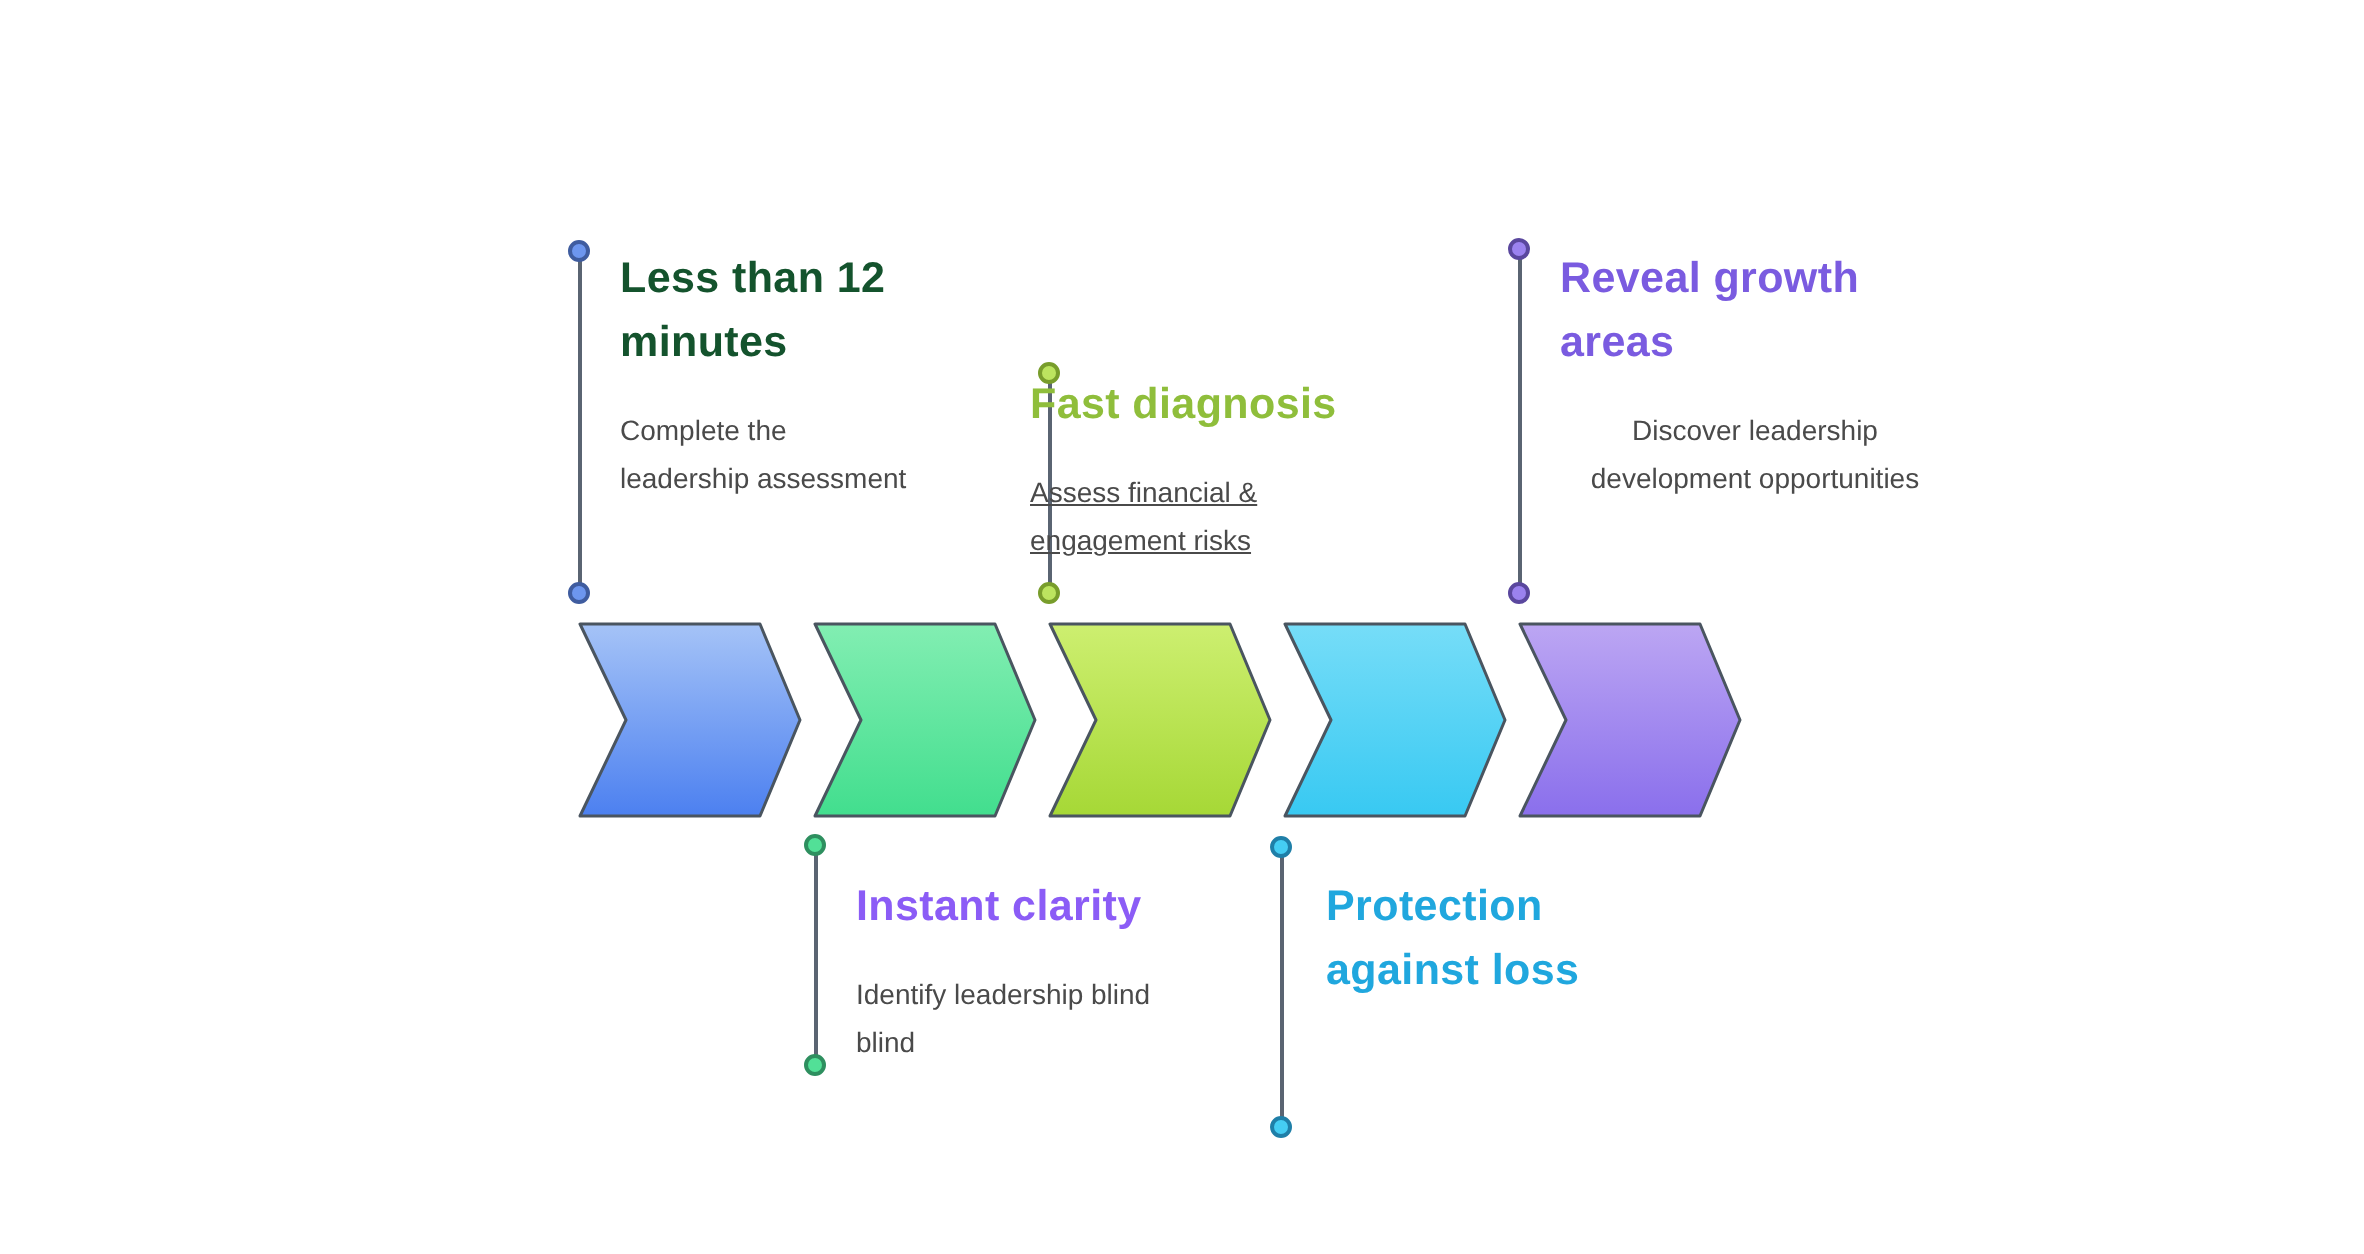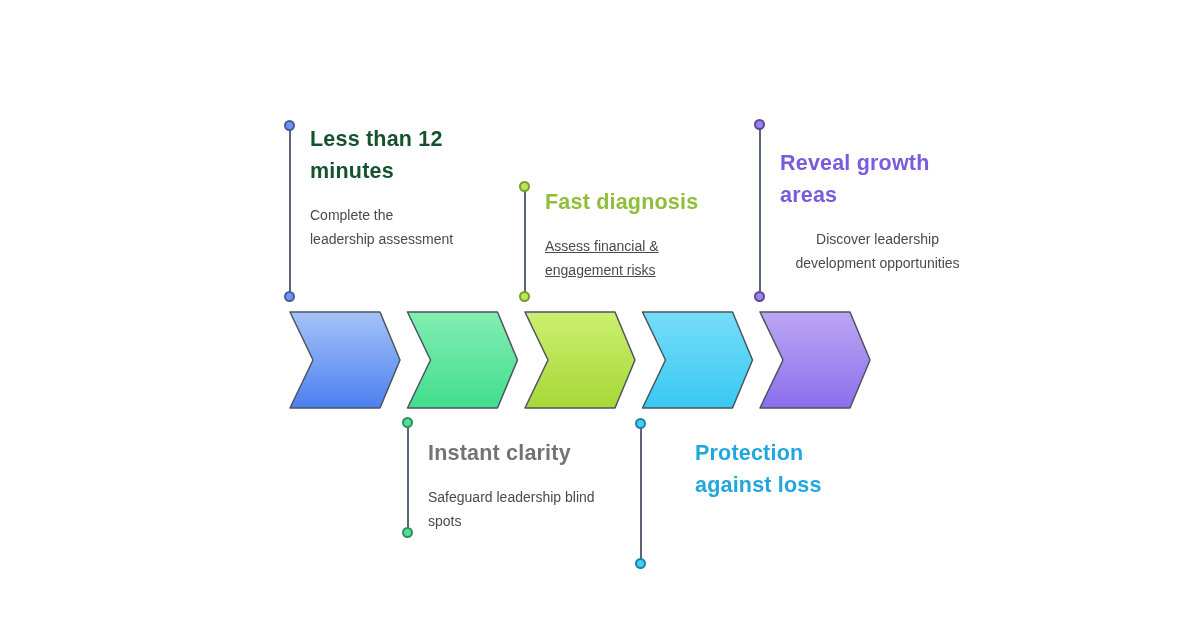--- a/index.html
+++ b/index.html
@@ -75,46 +75,46 @@
     <h3 class="step-title" style="width: 175px; color: #14532d;">Less than 12 minutes</h3>
     <p class="step-desc" style="width:150px;">Complete the leadership assessment</p>
   </div>
 
   <div class="connector" style="left:402px;top:417px;height:121px;">
     <span class="cline"></span>
     <span class="dot top" style="background-color: rgb(82, 224, 151); border-color: rgb(46, 143, 95);"></span>
     <span class="dot bottom" style="background-color: rgb(82, 224, 151); border-color: rgb(46, 143, 95);"></span>
   </div>
   <div class="callout-text" style="left:428px;top:437px;">
-    <h3 class="step-title" style="width: 210px; color: #737373;">Instant clarity</h3>
-    <p class="step-desc" style="width:175px;">Safeguard leadership blind spots</p>
+    <h3 class="step-title" style="width: 210px; color: #8b5cf6;">Instant clarity</h3>
+    <p class="step-desc" style="width:175px;">Identify leadership blind blind</p>
   </div>
 
   <div class="connector" style="left:519px;top:181px;height:121px;">
     <span class="cline"></span>
     <span class="dot top" style="background-color: rgb(188, 228, 95); border-color: rgb(120, 157, 43);"></span>
     <span class="dot bottom" style="background-color: rgb(188, 228, 95); border-color: rgb(120, 157, 43);"></span>
   </div>
-  <div class="callout-text" style="left:545px;top:186px;">
+  <div class="callout-text" style="left:515px;top:186px;">
     <h3 class="step-title" style="width: 230px; color: rgb(143, 190, 59);">Fast diagnosis</h3>
     <p class="step-desc" style="width:190px;text-decoration:underline;">Assess financial &amp; engagement risks</p>
   </div>
 
   <div class="connector" style="left:635px;top:418px;height:151px;">
     <span class="cline"></span>
     <span class="dot top" style="background-color: rgb(69, 205, 243); border-color: rgb(31, 127, 168);"></span>
     <span class="dot bottom" style="background-color: rgb(69, 205, 243); border-color: rgb(31, 127, 168);"></span>
   </div>
-  <div class="callout-text" style="left:663px;top:437px;margin-left:32px;">
+  <div class="callout-text" style="left:663px;top:437px;">
     <h3 class="step-title" style="width: 165px; color: rgb(32, 167, 222);">Protection against loss</h3>
   </div>
 
   <div class="connector" style="left:754px;top:119px;height:183px;">
     <span class="cline"></span>
     <span class="dot top" style="background-color: rgb(155, 130, 239); border-color: rgb(90, 71, 158);"></span>
     <span class="dot bottom" style="background-color: rgb(155, 130, 239); border-color: rgb(90, 71, 158);"></span>
   </div>
-  <div class="callout-text" style="left:780px;top:123px;margin-top:24px;">
+  <div class="callout-text" style="left:780px;top:123px;">
     <h3 class="step-title" style="width: 185px; color: rgb(122, 91, 224);">Reveal growth areas</h3>
     <p class="step-desc" style="width:195px;text-align:center;">Discover leadership development opportunities</p>
   </div>
 
 </div>
 
 </body></html>

